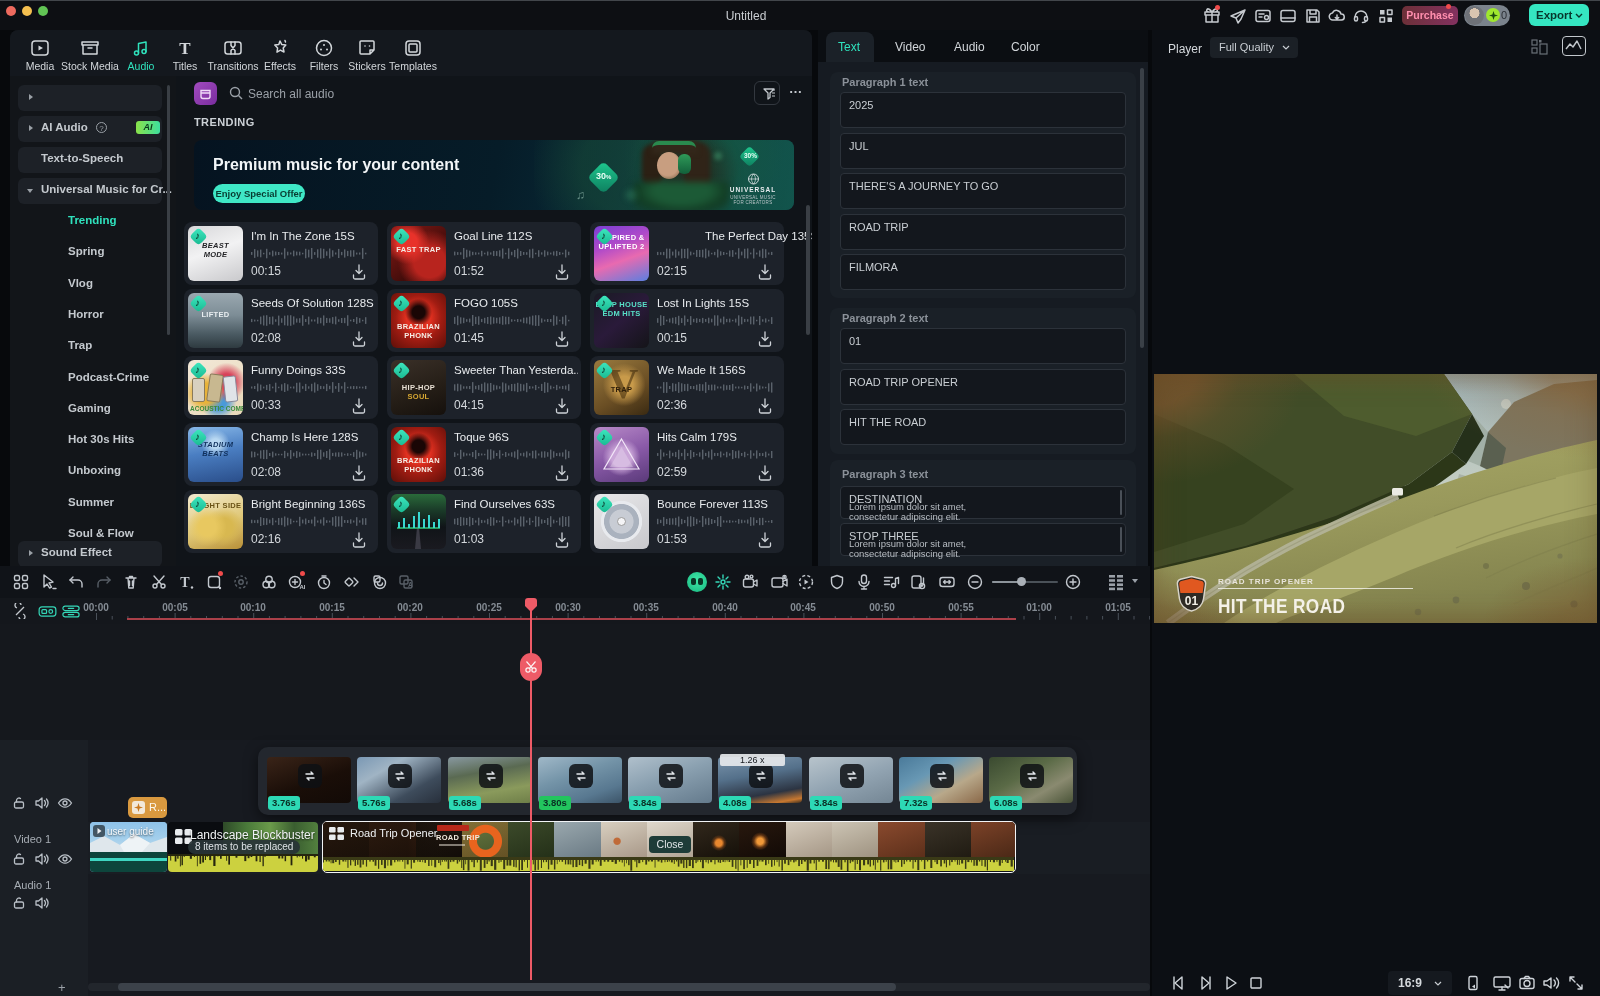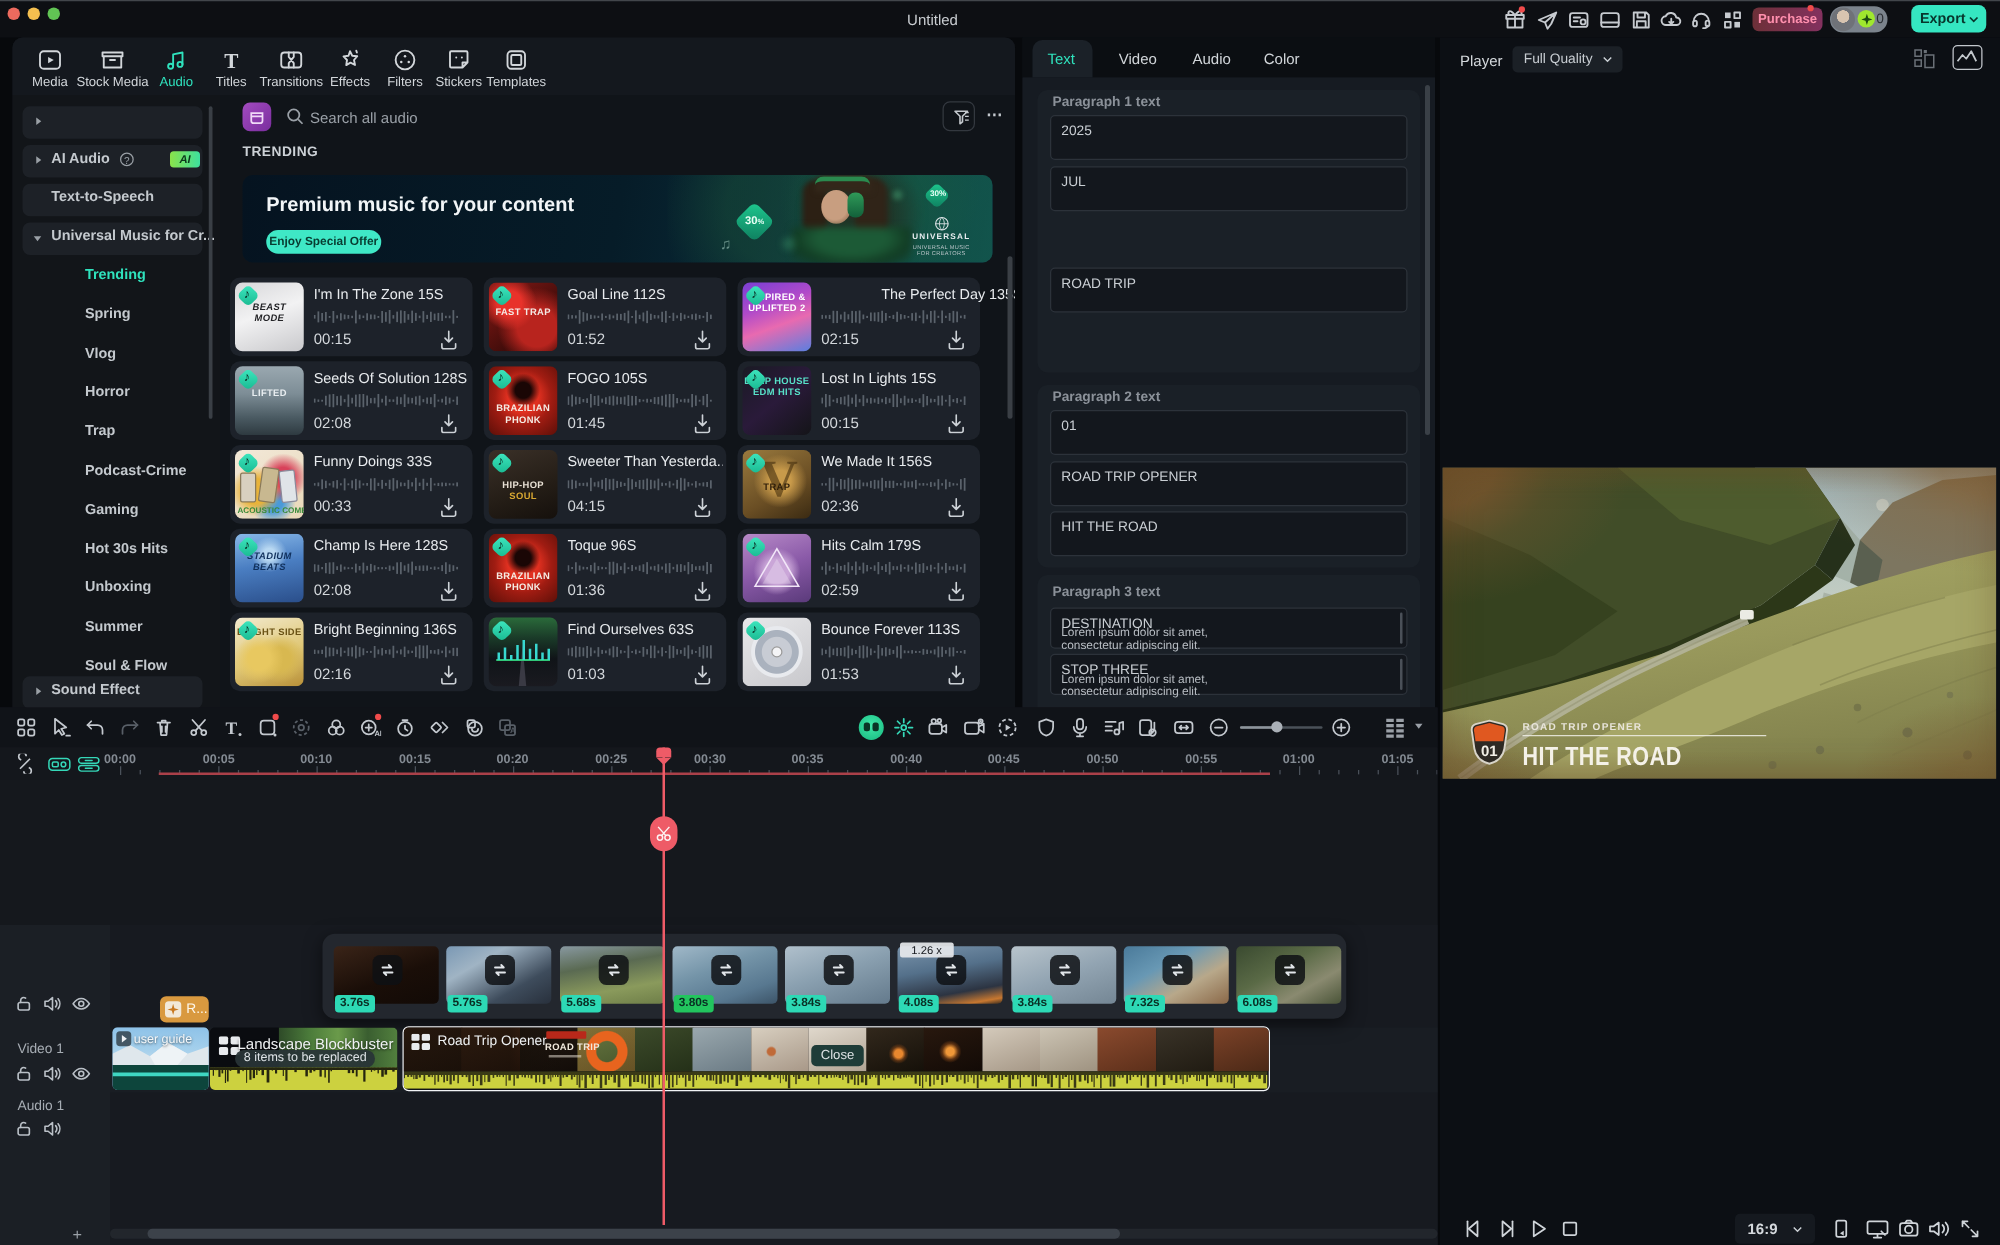--- a/index.html
+++ b/index.html
@@ -1084,22 +1084,28 @@
 <div class="ab" style="left:12px;top:42px;width:306px;height:226px;background:#1a2027;border-radius:8px;"></div>
 <div class="ab" style="left:12px;top:278px;width:306px;height:146px;background:#1a2027;border-radius:8px;"></div>
 <div class="ab" style="left:12px;top:430px;width:306px;height:106px;background:#1a2027;border-radius:8px 8px 0 0;"></div>
 <div class="ab" style="left:24px;top:46px;font-size:11px;font-weight:bold;color:#8b9199;">Paragraph 1 text</div>
 <div class="ab" style="left:22px;top:62.0px;width:286px;height:36px;background:#13171d;border:1px solid #2c323a;border-radius:4px;">
         <div class="ab" style="left:8px;top:6px;font-size:11px;color:#c9ced3;white-space:nowrap;">2025</div>
       </div>
 <div class="ab" style="left:22px;top:102.6px;width:286px;height:36px;background:#13171d;border:1px solid #2c323a;border-radius:4px;">
         <div class="ab" style="left:8px;top:6px;font-size:11px;color:#c9ced3;white-space:nowrap;">JUL</div>
       </div>
+<div class="ab" style="left:22px;top:143.2px;width:286px;height:36px;background:#13171d;border:1px solid #2c323a;border-radius:4px;">
+        <div class="ab" style="left:8px;top:6px;font-size:11px;color:#c9ced3;white-space:nowrap;">THERE'S A JOURNEY TO GO</div>
+      </div>
 <div class="ab" style="left:22px;top:183.8px;width:286px;height:36px;background:#13171d;border:1px solid #2c323a;border-radius:4px;">
         <div class="ab" style="left:8px;top:6px;font-size:11px;color:#c9ced3;white-space:nowrap;">ROAD TRIP</div>
+      </div>
+<div class="ab" style="left:22px;top:224.4px;width:286px;height:36px;background:#13171d;border:1px solid #2c323a;border-radius:4px;">
+        <div class="ab" style="left:8px;top:6px;font-size:11px;color:#c9ced3;white-space:nowrap;">FILMORA</div>
       </div>
 <div class="ab" style="left:24px;top:282px;font-size:11px;font-weight:bold;color:#8b9199;">Paragraph 2 text</div>
 <div class="ab" style="left:22px;top:298.0px;width:286px;height:36px;background:#13171d;border:1px solid #2c323a;border-radius:4px;">
         <div class="ab" style="left:8px;top:6px;font-size:11px;color:#c9ced3;white-space:nowrap;">01</div>
       </div>
 <div class="ab" style="left:22px;top:338.6px;width:286px;height:36px;background:#13171d;border:1px solid #2c323a;border-radius:4px;">
         <div class="ab" style="left:8px;top:6px;font-size:11px;color:#c9ced3;white-space:nowrap;">ROAD TRIP OPENER</div>
       </div>
 <div class="ab" style="left:22px;top:379.2px;width:286px;height:36px;background:#13171d;border:1px solid #2c323a;border-radius:4px;">
         <div class="ab" style="left:8px;top:6px;font-size:11px;color:#c9ced3;white-space:nowrap;">HIT THE ROAD</div>
@@ -1615,21 +1621,21 @@
           </div>
 </div>
 <div class="ab" style="left:629px;top:172px;height:14px;padding:0 4px;background:#2dd9b5;border-radius:3px;font-size:9.5px;font-weight:bold;color:#0a2e24;line-height:14px;">3.84s</div>
 <div class="ab" style="left:718px;top:133px;width:84px;height:46px;border-radius:4px;background:linear-gradient(170deg,#7a94ac 0%,#54708a 40%,#2c3442 75%,#c87830 92%,#3a2c1e 100%);overflow:hidden;">
 <div class="ab" style="left:31px;top:7px;width:24px;height:24px;background:rgba(14,16,20,.85);border-radius:6px;">
             <svg width="24" height="24" viewBox="0 0 24 24">
               <path d="M8 10h7l-2-2M16 14H9l2 2" stroke="#e2e6ea" stroke-width="1.5" fill="none" stroke-linecap="round" stroke-linejoin="round"></path>
             </svg>
           </div>
 </div>
-<div class="ab" style="left:720px;top:130px;height:12px;padding:0 9px;background:rgba(230,232,236,.92);border-radius:2px;font-size:9px;color:#15181d;line-height:12px;">1.26 x</div>
+<div class="ab" style="left:720px;top:130px;height:12px;padding:0 20px;background:rgba(230,232,236,.92);border-radius:2px;font-size:9px;color:#15181d;line-height:12px;">1.26 x</div>
 <div class="ab" style="left:719px;top:172px;height:14px;padding:0 4px;background:#2dd9b5;border-radius:3px;font-size:9.5px;font-weight:bold;color:#0a2e24;line-height:14px;">4.08s</div>
 <div class="ab" style="left:809px;top:133px;width:84px;height:46px;border-radius:4px;background:linear-gradient(160deg,#b8c4cc 0%,#92a4b2 50%,#748694 100%);overflow:hidden;">
 <div class="ab" style="left:31px;top:7px;width:24px;height:24px;background:rgba(14,16,20,.85);border-radius:6px;">
             <svg width="24" height="24" viewBox="0 0 24 24">
               <path d="M8 10h7l-2-2M16 14H9l2 2" stroke="#e2e6ea" stroke-width="1.5" fill="none" stroke-linecap="round" stroke-linejoin="round"></path>
             </svg>
           </div>
 </div>
 <div class="ab" style="left:810px;top:172px;height:14px;padding:0 4px;background:#2dd9b5;border-radius:3px;font-size:9.5px;font-weight:bold;color:#0a2e24;line-height:14px;">3.84s</div>
 <div class="ab" style="left:899px;top:133px;width:84px;height:46px;border-radius:4px;background:linear-gradient(150deg,#4a7a9a 0%,#6898b4 35%,#b8a88a 65%,#8a6848 100%);overflow:hidden;">

